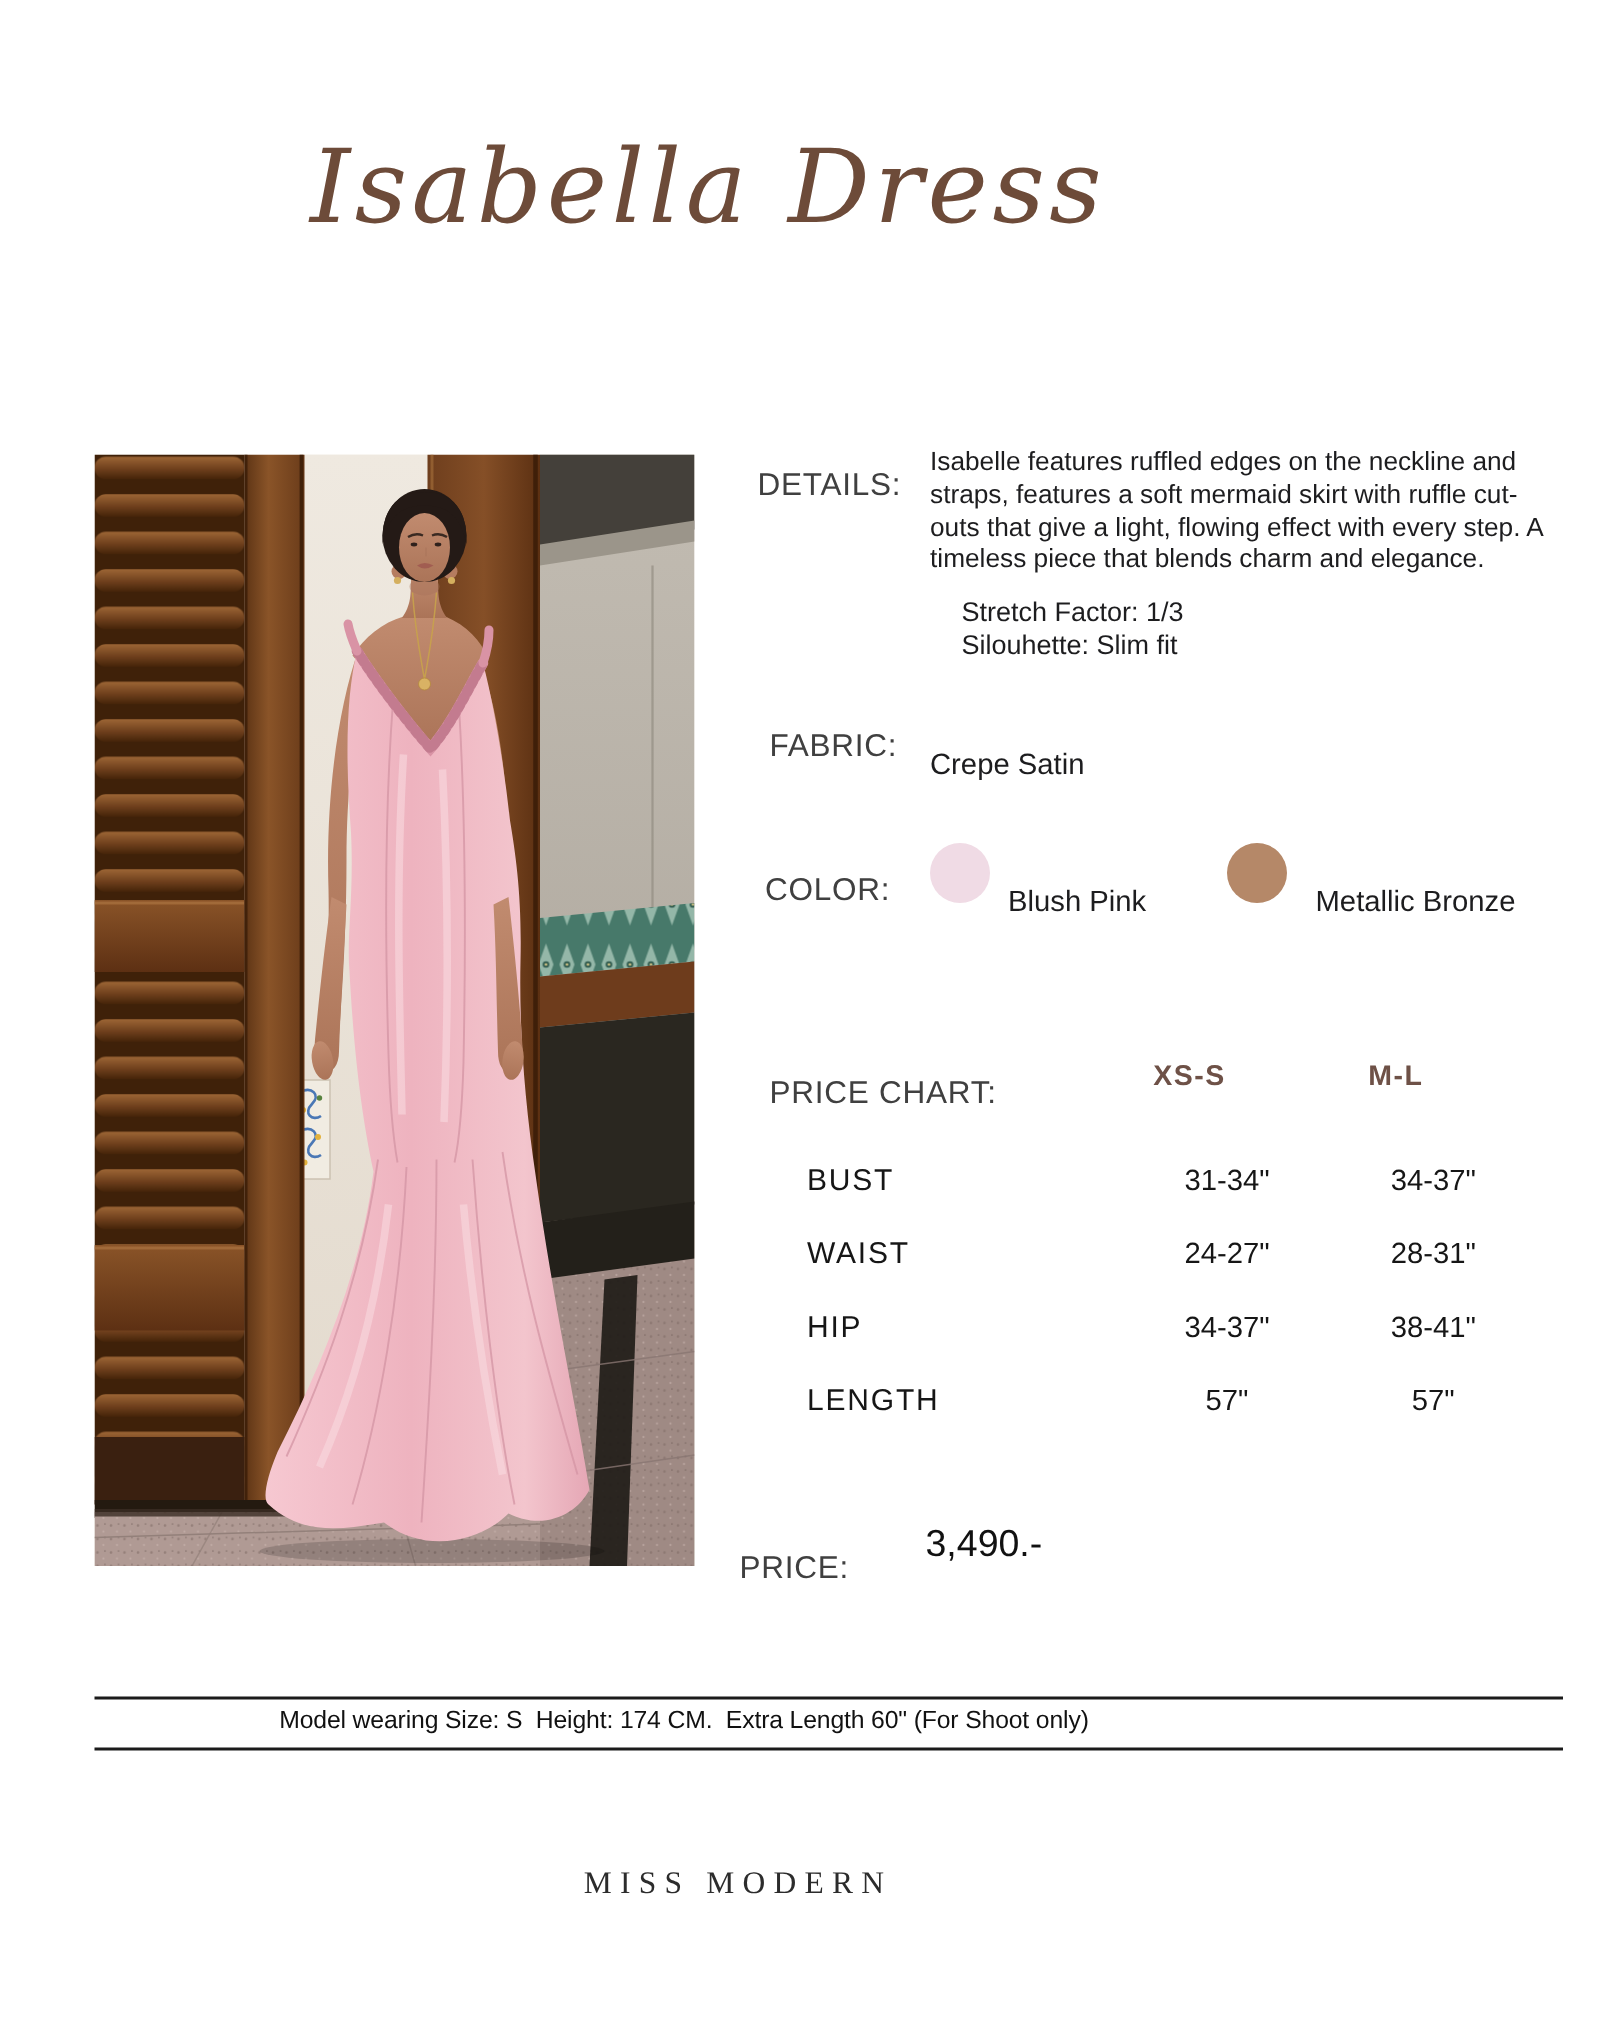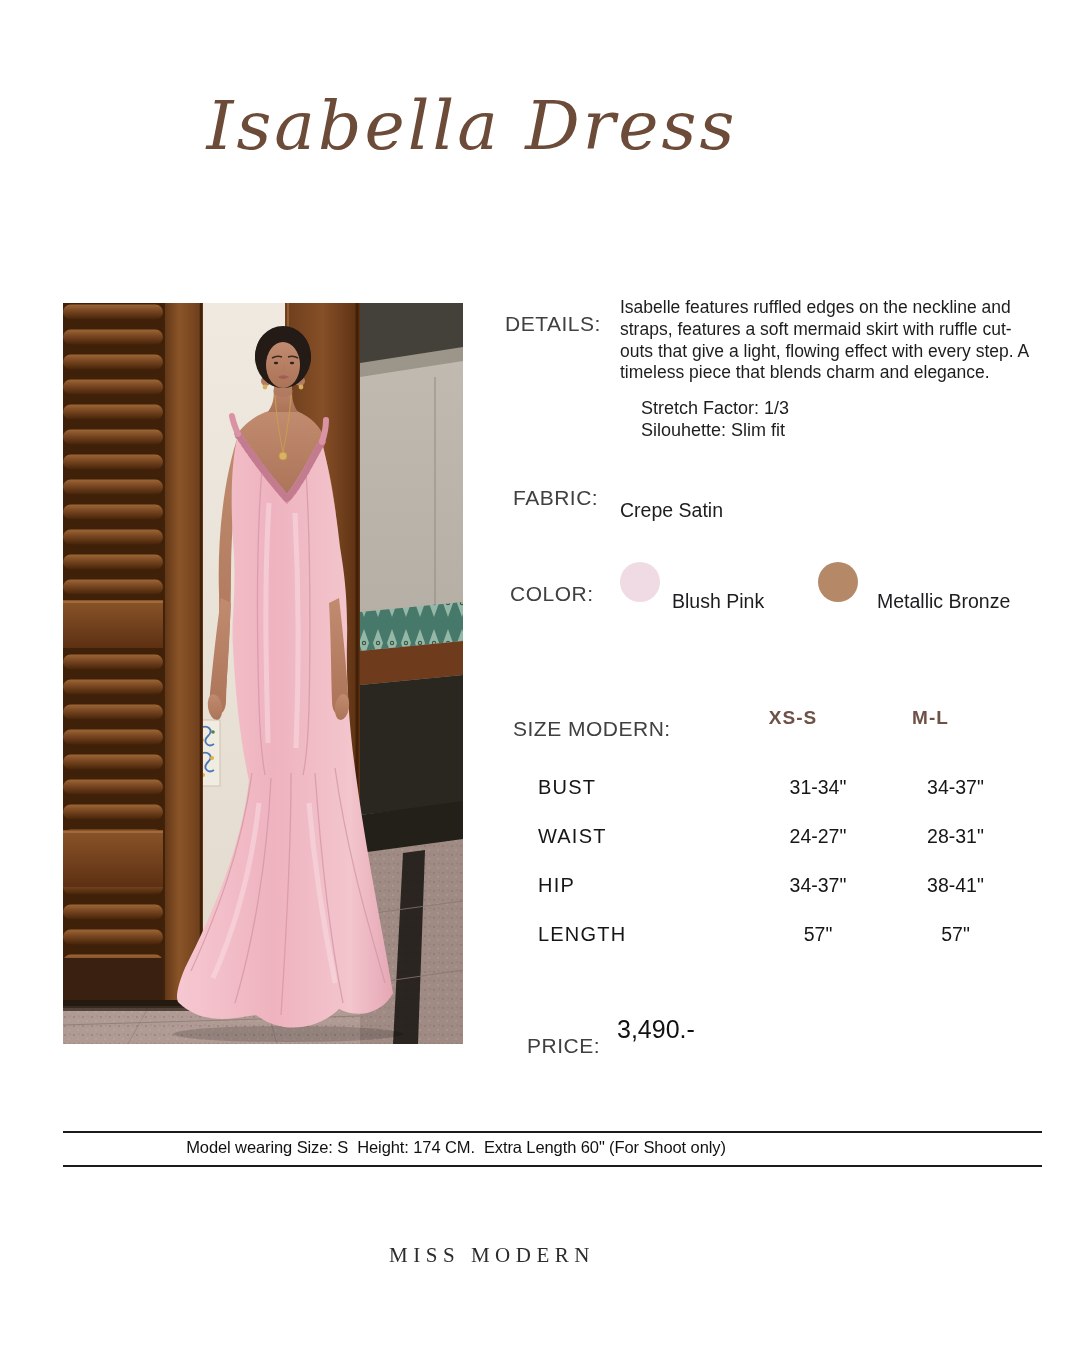--- a/index.html
+++ b/index.html
@@ -34,21 +34,21 @@
   .sc-row{display:flex;align-items:flex-start;}
   .sc-head{margin-bottom:35px;}
   .sc-body-row{margin-bottom:26px;}
   .sc-c0{width:200px;}
   .sc-c1{width:160px;text-align:center;}
   .sc-c2{width:115px;text-align:center;}
   .sc-colhead{font-weight:bold;font-size:19px;color:#6e5147;letter-spacing:1px;padding-top:2px;}
   .sc-rowlabel{font-size:20px;letter-spacing:1.2px;color:#161616;padding-left:25px;}
   .sc-val{font-size:19.5px;color:#161616;}
 
-  .price-label{left:527px;top:1022px;}
+  .price-label{left:493px;top:1022px;}
   .price-value{left:617px;top:1015px;font-size:25px;color:#111;}
 
   .rule{left:63px;width:979px;height:2px;background:#1b1b1b;}
   .rule-top{top:1131px;}
   .rule-bottom{top:1165px;}
   .footnote{left:0;top:1138px;width:912px;text-align:center;font-size:16.5px;
             letter-spacing:-0.1px;color:#111;white-space:pre;}
 
   .brand{left:0;top:1243px;width:984px;text-align:center;
          font-family:"Liberation Serif","DejaVu Serif",serif;
@@ -262,21 +262,21 @@
   <div class="abs fabric-value">Crepe Satin</div>
 
   <div class="abs sec-label color-label">COLOR:</div>
   <div class="abs swatch swatch-1" style="background-color: rgb(240, 219, 229);"></div>
   <div class="abs color-name color-name-1">Blush Pink</div>
   <div class="abs swatch swatch-2" style="background-color: rgb(181, 136, 104);"></div>
   <div class="abs color-name color-name-2">Metallic Bronze</div>
 
   <div class="abs sizechart">
     <div class="sc-row sc-head">
-      <div class="sc-c0 sec-label">SIZE MODERN:</div>
+      <div class="sc-c0 sec-label">PRICE CHART:</div>
       <div class="sc-c1 sc-colhead">XS-S</div>
       <div class="sc-c2 sc-colhead">M-L</div>
     </div>
     <div class="sc-row sc-body-row">
       <div class="sc-c0 sc-rowlabel">BUST</div>
       <div class="sc-c1 sc-val">31-34"</div>
       <div class="sc-c2 sc-val">34-37"</div>
     </div>
     <div class="sc-row sc-body-row">
       <div class="sc-c0 sc-rowlabel">WAIST</div>

